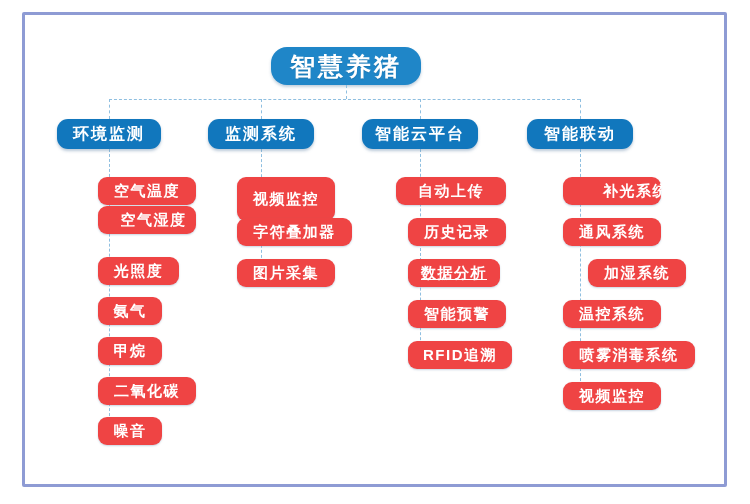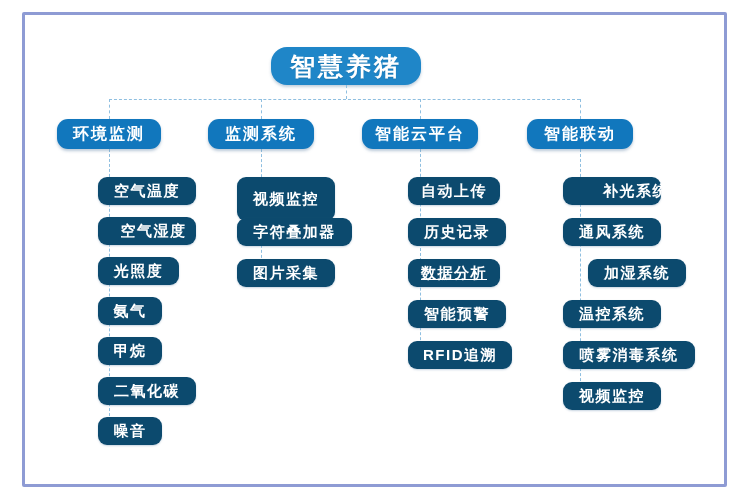--- a/index.html
+++ b/index.html
@@ -41,21 +41,21 @@
     text-shadow:0 1px 1px rgba(0,0,0,.12);
   }
   .node-l2{
     background:#1177bd;
     font-size:16px;font-weight:bold;
     border-radius:11px;
     letter-spacing:2px;
     box-shadow:0 2px 3px rgba(120,150,180,.5);
   }
   .node-l3{
-    background:#0c4a6e;
+    background:#ef4444;
     font-size:15px;font-weight:bold;
     border-radius:9px;
     letter-spacing:1.5px;
     box-shadow:0 1px 2px rgba(120,150,180,.4);
   }
 
   .watermark{
     position:absolute;left:0;right:0;bottom:2px;text-align:center;
     font-size:14px;color:#eceef5;letter-spacing:8px;user-select:none;
   }
@@ -98,32 +98,32 @@
       <div class="line h-dash" style="left: 580px; top: 191px;"></div>
       <div class="line h-dash" style="left: 580px; top: 232px;"></div>
       <div class="line h-dash" style="left: 580px; top: 273px;"></div>
       <div class="line h-dash" style="left: 580px; top: 314px;"></div>
       <div class="line h-dash" style="left: 580px; top: 355px;"></div>
       <div class="line h-dash" style="left: 580px; top: 396px;"></div>
     </div>
   <div id="branch-layer">
       <div class="node node-l2" style="left: 57px; top: 119px; width: 104px; height: 30px;">环境监测</div>
       <div class="node node-l3" style="left: 98px; top: 177px; width: 98px; height: 28px;">空气温度</div>
-      <div class="node node-l3" style="left: 98px; top: 217px; width: 98px; height: 28px; padding-left: 13px;">空气湿度</div>
+      <div class="node node-l3" style="left: 98px; top: 206px; width: 98px; height: 28px; padding-left: 13px;">空气湿度</div>
       <div class="node node-l3" style="left: 98px; top: 257px; width: 81px; height: 28px;">光照度</div>
       <div class="node node-l3" style="left: 98px; top: 297px; width: 64px; height: 28px;">氨气</div>
       <div class="node node-l3" style="left: 98px; top: 337px; width: 64px; height: 28px;">甲烷</div>
       <div class="node node-l3" style="left: 98px; top: 377px; width: 98px; height: 28px;">二氧化碳</div>
       <div class="node node-l3" style="left: 98px; top: 417px; width: 64px; height: 28px;">噪音</div>
       <div class="node node-l2" style="left: 208px; top: 119px; width: 106px; height: 30px;">监测系统</div>
       <div class="node node-l3" style="left: 237px; top: 177px; width: 98px; height: 44px;">视频监控</div>
       <div class="node node-l3" style="left: 237px; top: 218px; width: 115px; height: 28px;">字符叠加器</div>
       <div class="node node-l3" style="left: 237px; top: 259px; width: 98px; height: 28px;">图片采集</div>
       <div class="node node-l2" style="left: 362px; top: 119px; width: 116px; height: 30px;">智能云平台</div>
-      <div class="node node-l3" style="left: 408px; top: 177px; width: 92px; height: 28px;">自动上传</div>
+      <div class="node node-l3" style="left: 396px; top: 177px; width: 110px; height: 28px;">自动上传</div>
       <div class="node node-l3" style="left: 408px; top: 218px; width: 98px; height: 28px;">历史记录</div>
       <div class="node node-l3" style="left: 408px; top: 259px; width: 92px; height: 28px; text-decoration: underline;">数据分析</div>
       <div class="node node-l3" style="left: 408px; top: 300px; width: 98px; height: 28px;">智能预警</div>
       <div class="node node-l3" style="left: 408px; top: 341px; width: 104px; height: 28px;">RFID追溯</div>
       <div class="node node-l2" style="left: 527px; top: 119px; width: 106px; height: 30px;">智能联动</div>
       <div class="node node-l3" style="left: 563px; top: 177px; width: 98px; height: 28px; padding-left: 48px;">补光系统</div>
       <div class="node node-l3" style="left: 563px; top: 218px; width: 98px; height: 28px;">通风系统</div>
       <div class="node node-l3" style="left: 588px; top: 259px; width: 98px; height: 28px;">加湿系统</div>
       <div class="node node-l3" style="left: 563px; top: 300px; width: 98px; height: 28px; font-family: Liberation Mono, monospace;">温控系统</div>
       <div class="node node-l3" style="left: 563px; top: 341px; width: 132px; height: 28px;">喷雾消毒系统</div>

